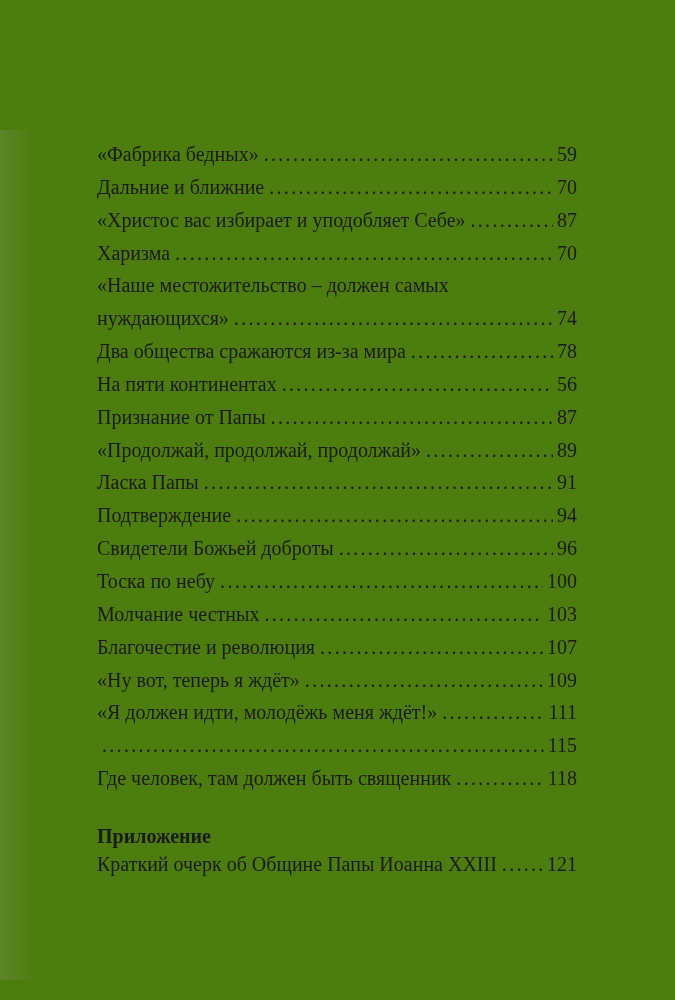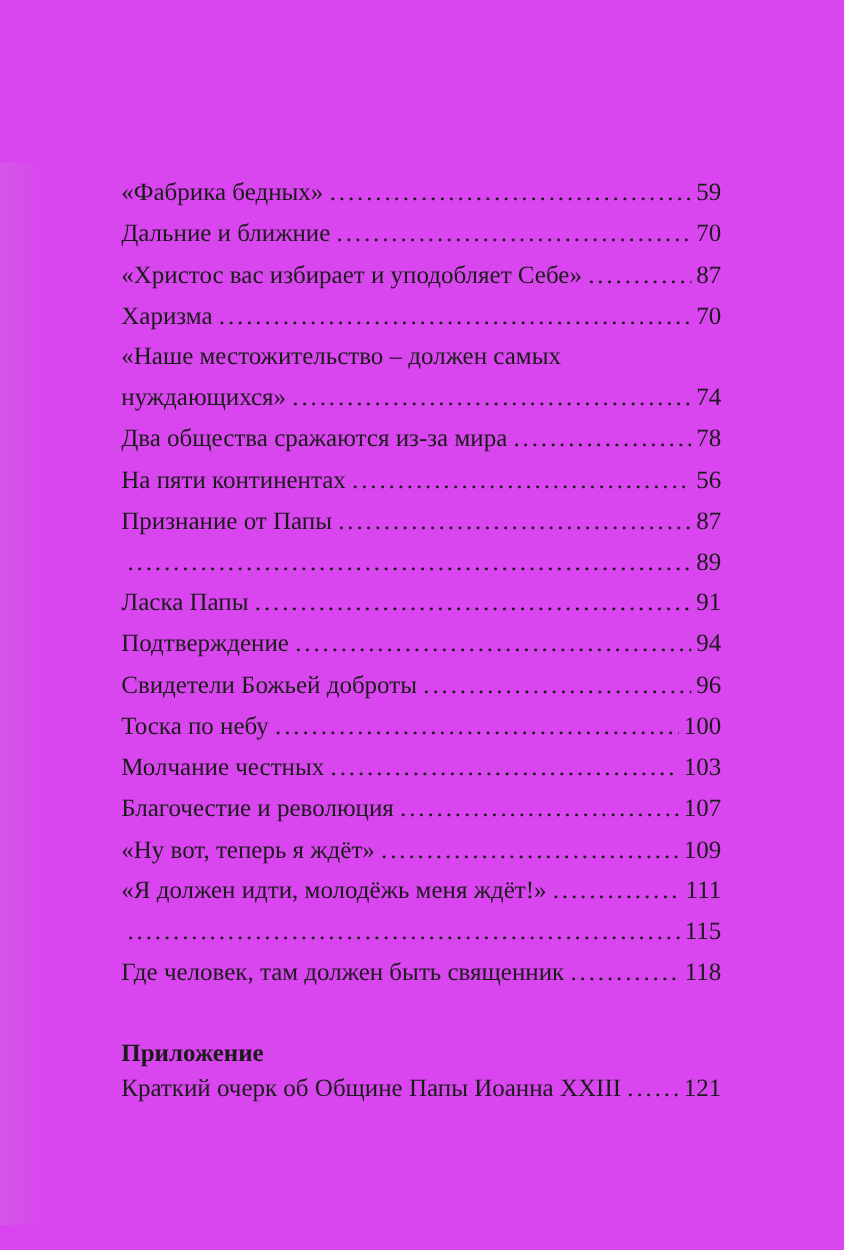--- a/index.html
+++ b/index.html
@@ -8,21 +8,21 @@
     width: 675px;
     height: 1000px;
     background: #ffffff;
     font-family: "Liberation Serif", "DejaVu Serif", serif;
     color: #1b1b1b;
   }
   .scan-page {
     position: relative;
     width: 675px;
     height: 1000px;
-    background: #d946ef;
+    background: #4d7c0f;
     overflow: hidden;
   }
   
   .edge-shadow {
     position: absolute;
     left: 0;
     top: 130px;
     bottom: 20px;
     width: 34px;
     background: linear-gradient(90deg, rgba(180,180,180,0.16), rgba(180,180,180,0.0));
@@ -59,21 +59,21 @@
   }
   .row .p {
     flex: 0 0 auto;
     white-space: nowrap;
   }
   .appendix-heading {
     font-size: 20px;
     font-weight: bold;
     line-height: 32.85px;
     height: 32.85px;
-    margin: 27px 0 0 0;
+    margin: 20px 0 0 0;
   }
 </style>
 </head>
 <body>
 
 <div class="scan-page">
   <div class="edge-shadow"></div>
   <main class="toc">
     <div id="toc-rows">
   <div class="row">
@@ -124,20 +124,21 @@
     <span class="p">56</span>
   </div>
 
   <div class="row">
     <span class="t">Признание от Папы</span>
     <span class="dots">........................................................................................................................</span>
     <span class="p">87</span>
   </div>
 
   <div class="row">
+    <span class="t">«Продолжай, продолжай, продолжай»</span>
     <span class="dots">........................................................................................................................</span>
     <span class="p">89</span>
   </div>
 
   <div class="row">
     <span class="t">Ласка Папы</span>
     <span class="dots">........................................................................................................................</span>
     <span class="p">91</span>
   </div>
 

